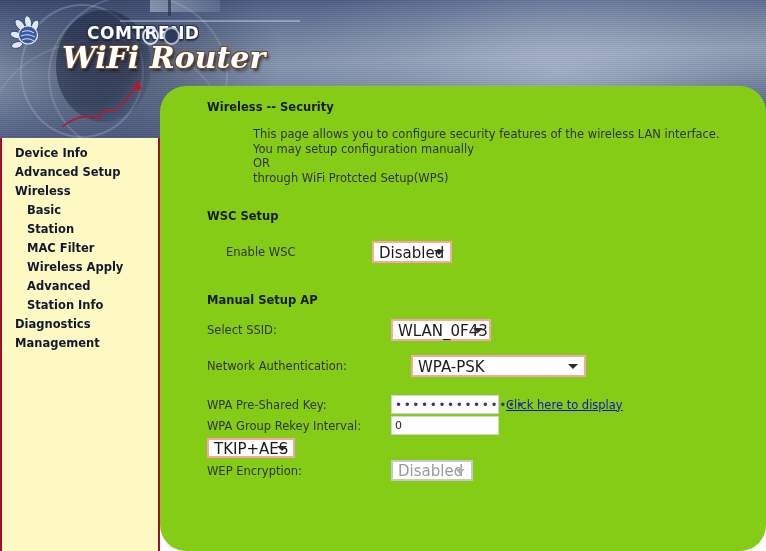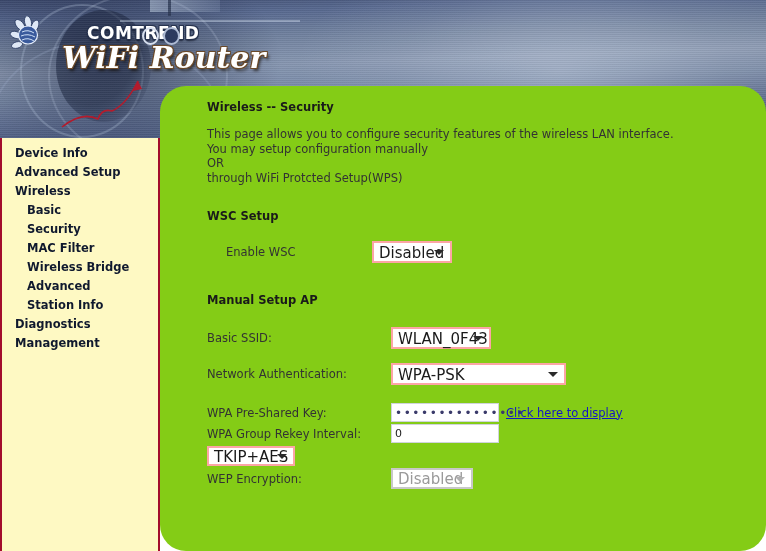--- a/index.html
+++ b/index.html
@@ -294,61 +294,61 @@
     <path d="M2 52 Q22 36 38 44 Q42 33 52 36 Q66 30 78 6" fill="none" stroke="#b31b2c" stroke-width="1.6"></path>
     <path d="M78 6 L73 16 L82 14 Z" fill="#b31b2c"></path>
   </svg>
 </div>
 
 <div id="sidebar">
   <div class="nav-item">Device Info</div>
   <div class="nav-item">Advanced Setup</div>
   <div class="nav-item">Wireless</div>
   <div class="nav-item sub">Basic</div>
-  <div class="nav-item sub">Security</div>
+  <div class="nav-item sub">Station</div>
   <div class="nav-item sub">MAC Filter</div>
-  <div class="nav-item sub">Wireless Bridge</div>
+  <div class="nav-item sub">Wireless Apply</div>
   <div class="nav-item sub">Advanced</div>
   <div class="nav-item sub">Station Info</div>
   <div class="nav-item">Diagnostics</div>
   <div class="nav-item">Management</div>
 </div>
 
 <div id="content">
   <div id="content-inner">
 
     <div class="sec-title">Wireless -- Security</div>
 
-    <div class="para" style="margin-bottom:24px;">This page allows you to configure security features of the wireless LAN interface.
+    <div class="para" style="margin-bottom:24px;margin-left:46px;">This page allows you to configure security features of the wireless LAN interface.
 You may setup configuration manually
         OR
 through WiFi Protcted Setup(WPS)</div>
 
     <div class="sec-head" style="margin-bottom:18px;">WSC Setup</div>
 
     <div class="row" style="margin-bottom:30px;">
       <div class="lbl" style="width:165px; padding-left:19px; box-sizing:border-box;">Enable WSC</div>
       <div class="sel" style="width:80px;">
         <span>Disabled</span>
         <span class="arw"></span>
       </div>
     </div>
 
-    <div class="sec-head" style="margin-bottom:20px;">Manual Setup AP</div>
+    <div class="sec-head" style="margin-bottom:12px;">Manual Setup AP</div>
 
 
     <div class="row" style="margin-bottom:14px;">
-      <div class="lbl" style="width:184px;">Basic SSID:</div>
+      <div class="lbl" style="width:184px;">Select SSID:</div>
       <div class="sel" style="width:100px;">
         <span>WLAN_0F43</span>
         <span class="arw"></span>
       </div>
     </div>
 
-    <div class="row" style="margin-bottom:18px;">
+    <div class="row" style="margin-bottom:18px;gap:20px;">
       <div class="lbl" style="width:184px;">Network Authentication:</div>
       <div class="sel" style="width:175px;">
         <span>WPA-PSK</span>
         <span class="arw"></span>
       </div>
     </div>
 
     <div class="row" style="margin-bottom:2px;">
       <div class="lbl" style="width:184px;">WPA Pre-Shared Key:</div>
       <div class="txt pw">•••••••••••••••</div>

